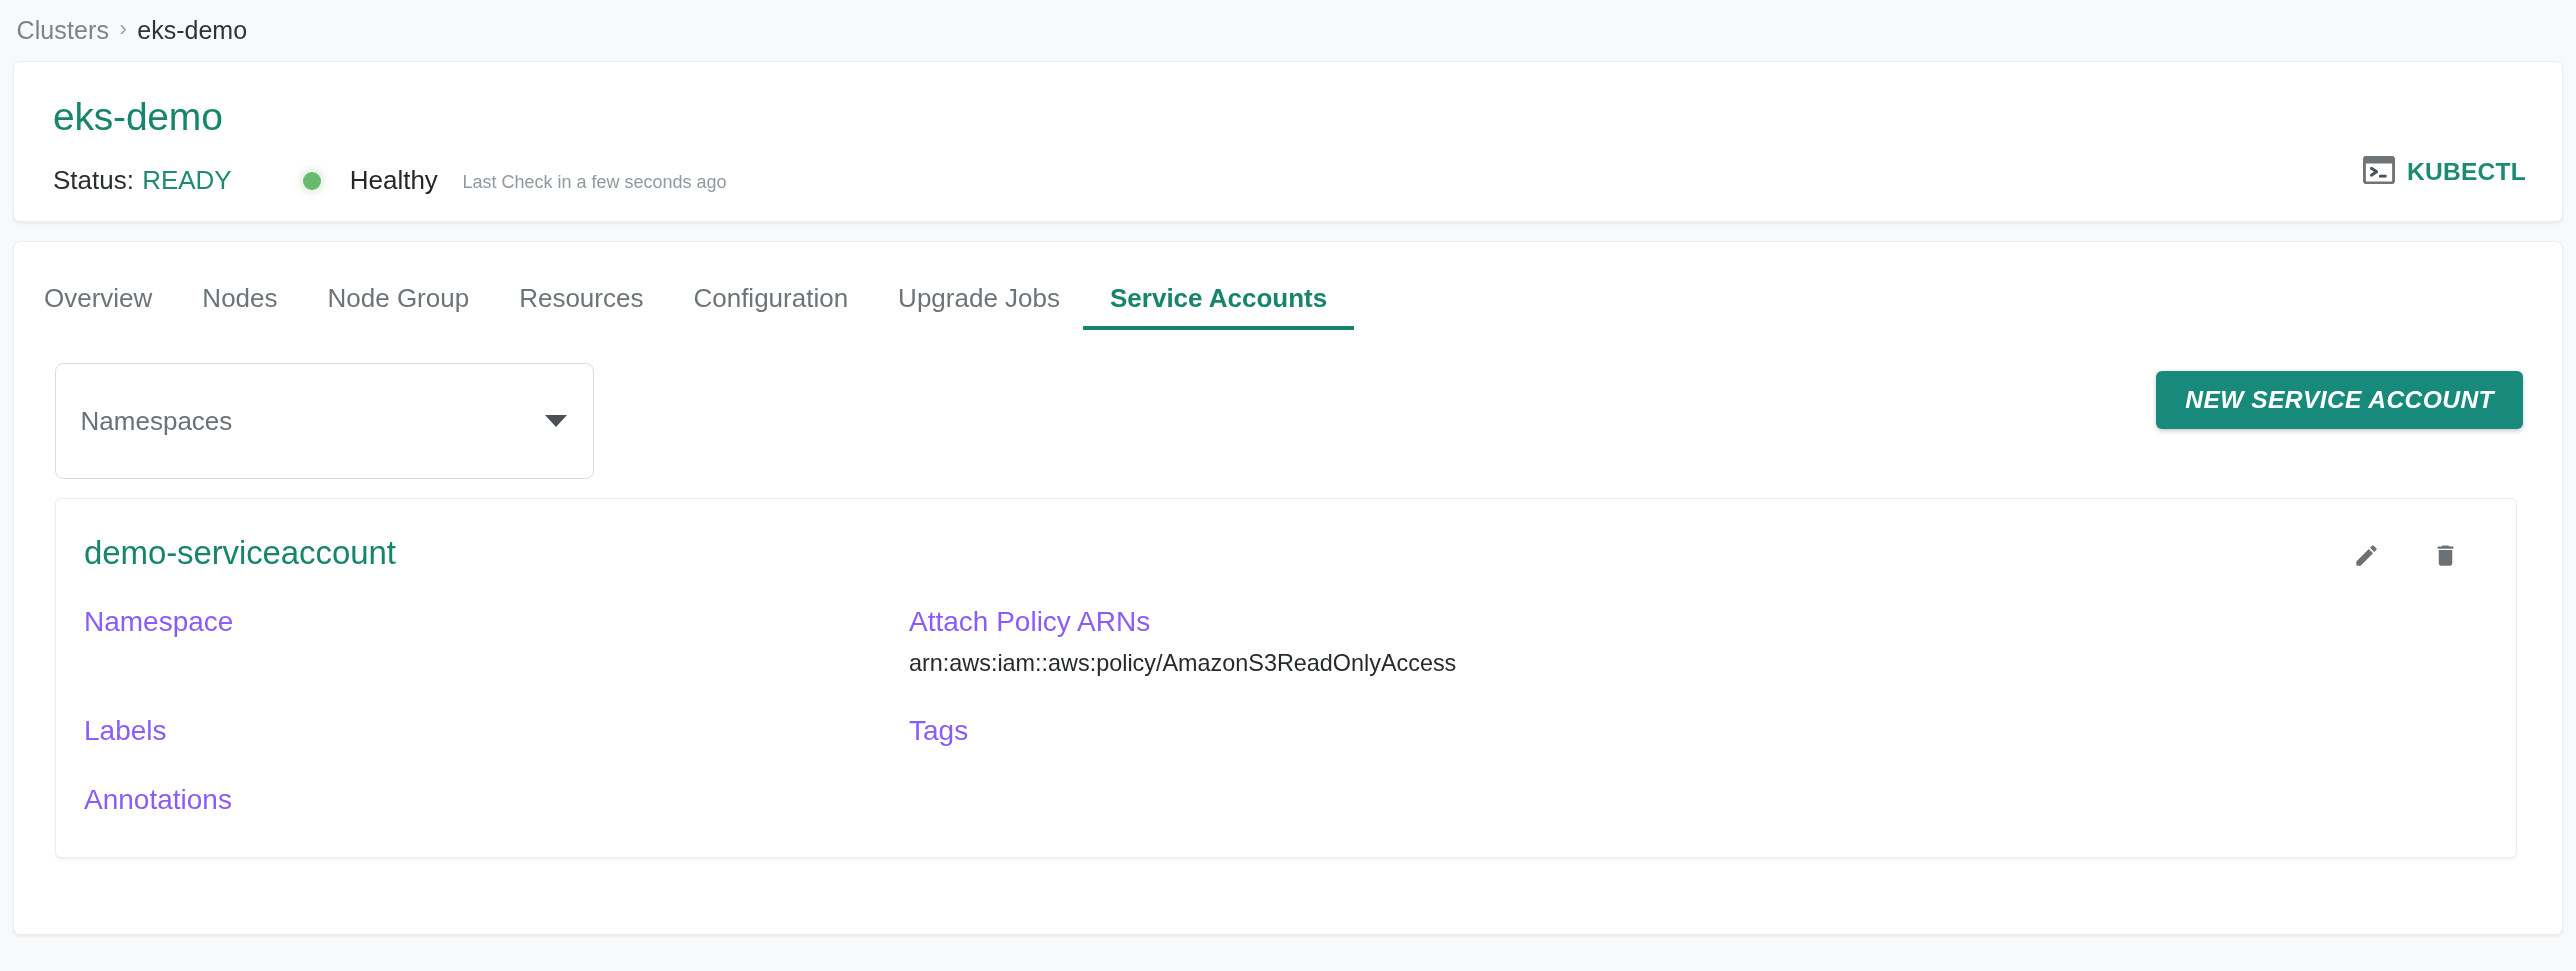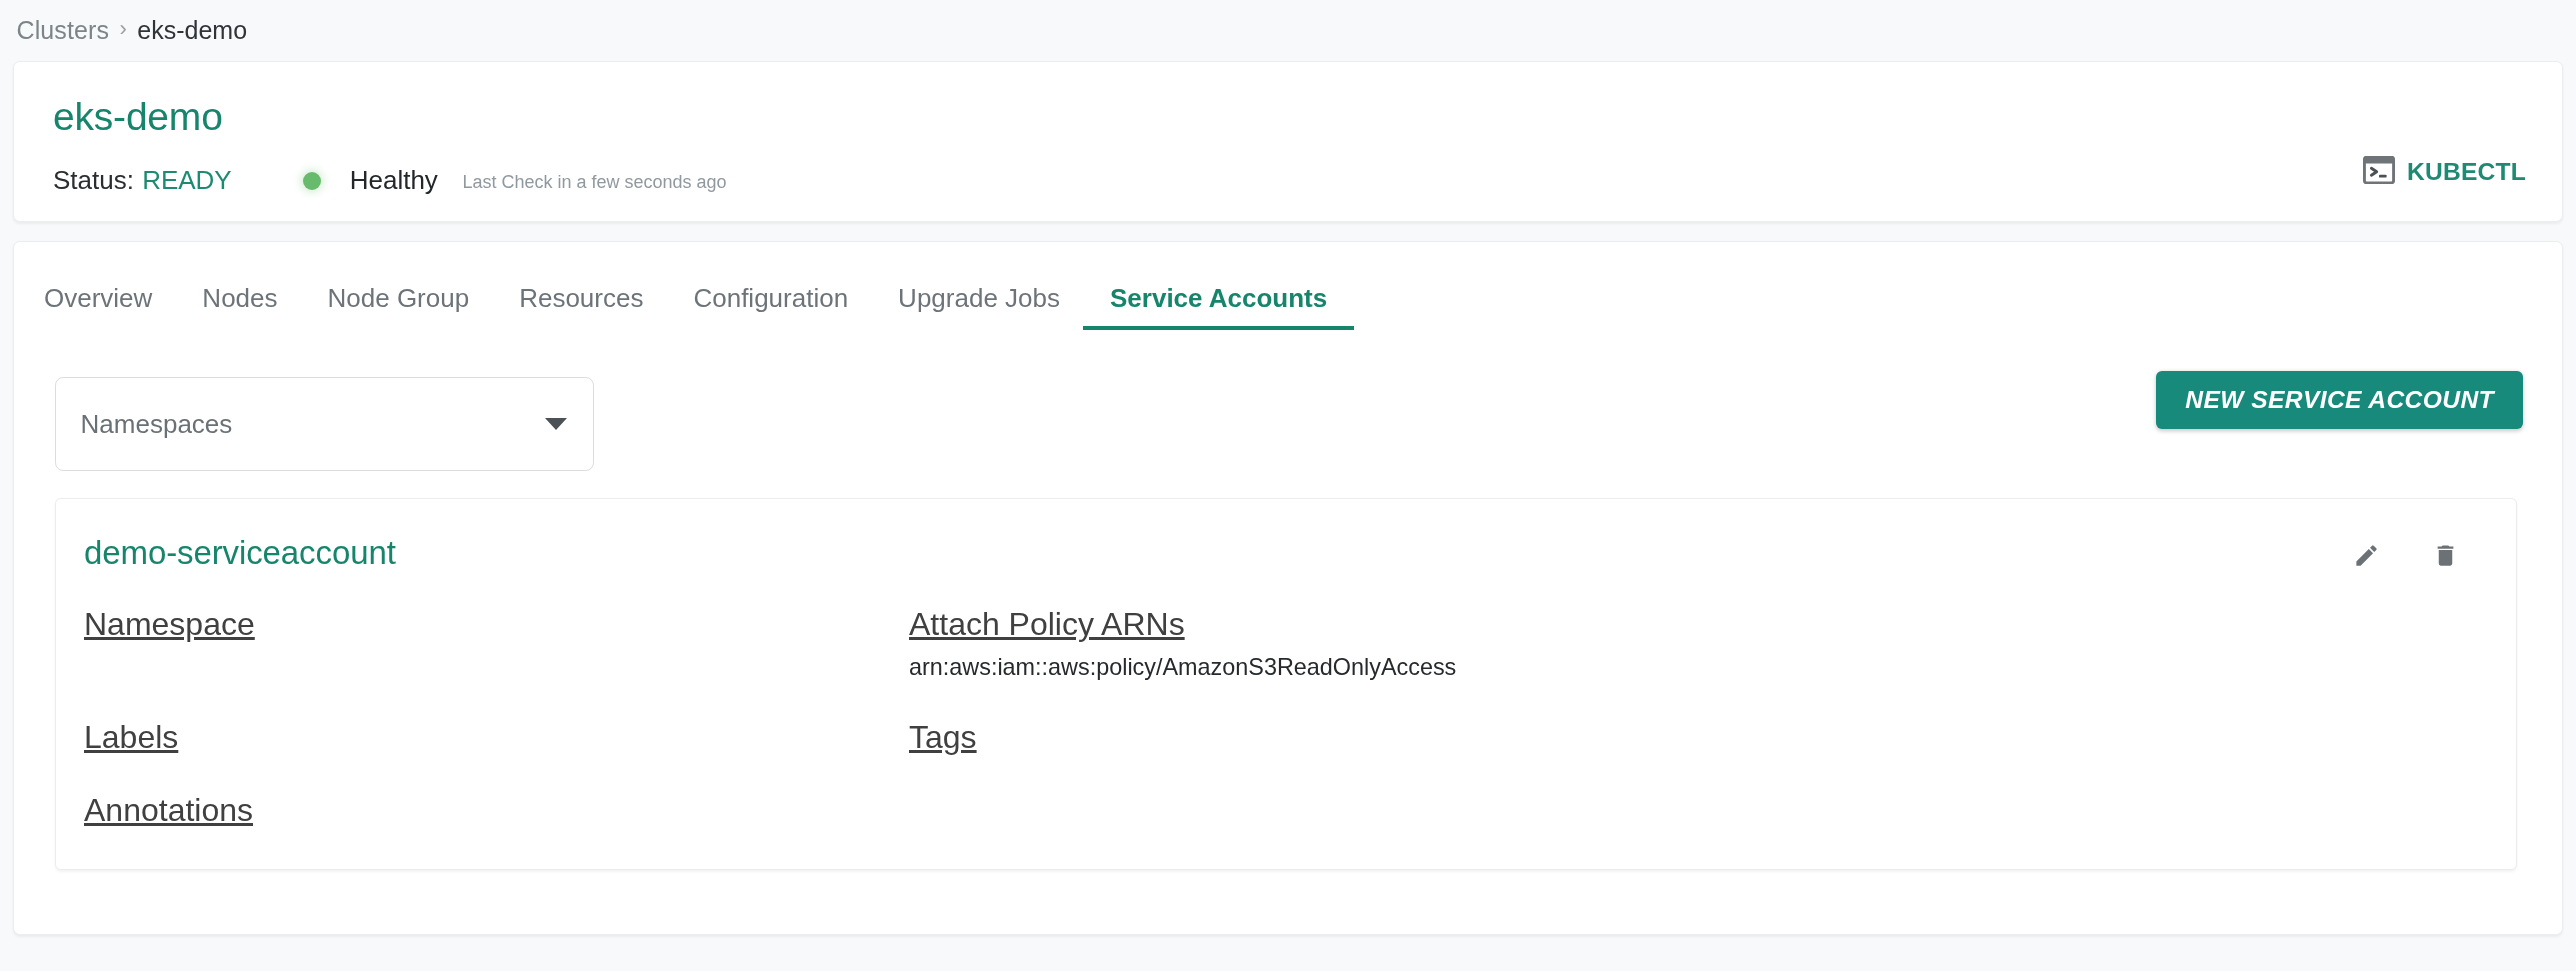--- a/index.html
+++ b/index.html
@@ -171,23 +171,23 @@
   
   .controls {
     position: relative;
     margin-top: 33px;
     padding: 0 39px 0 41px;
     height: 105px;
   }
   .namespace-select {
     position: absolute;
     left: 41px;
-    top: 14px;
+    top: 0;
     width: 539px;
-    height: 94px;
+    height: 116px;
     border: 0.6px solid #d9dde0;
     border-radius: 8.2px;
     background: #fff;
     display: flex;
     align-items: center;
     padding: 0 26px 0 24.6px;
     cursor: pointer;
   }
   .namespace-text {
     font-size: 26px;
@@ -255,24 +255,23 @@
   }
 
   .sa-grid {
     margin-top: 36px;
     display: grid;
     grid-template-columns: 825px 1fr;
     row-gap: 0;
   }
   .field { padding-bottom: 8.2px; }
   .field-label {
-    font-size: 32px;
-    color: #404040;
+    font-size: 28px;
+    color: #8b5cf6;
     line-height: 1.0;
-    text-decoration: underline;
   }
   .field-value {
     font-size: 23.4px;
     color: #262a2d;
     margin-top: 16px;
     line-height: 1.0;
     min-height: 23.4px;
   }
   .field.row2 { margin-top: 33px; }
   .field.row3 { margin-top: 33px; }

